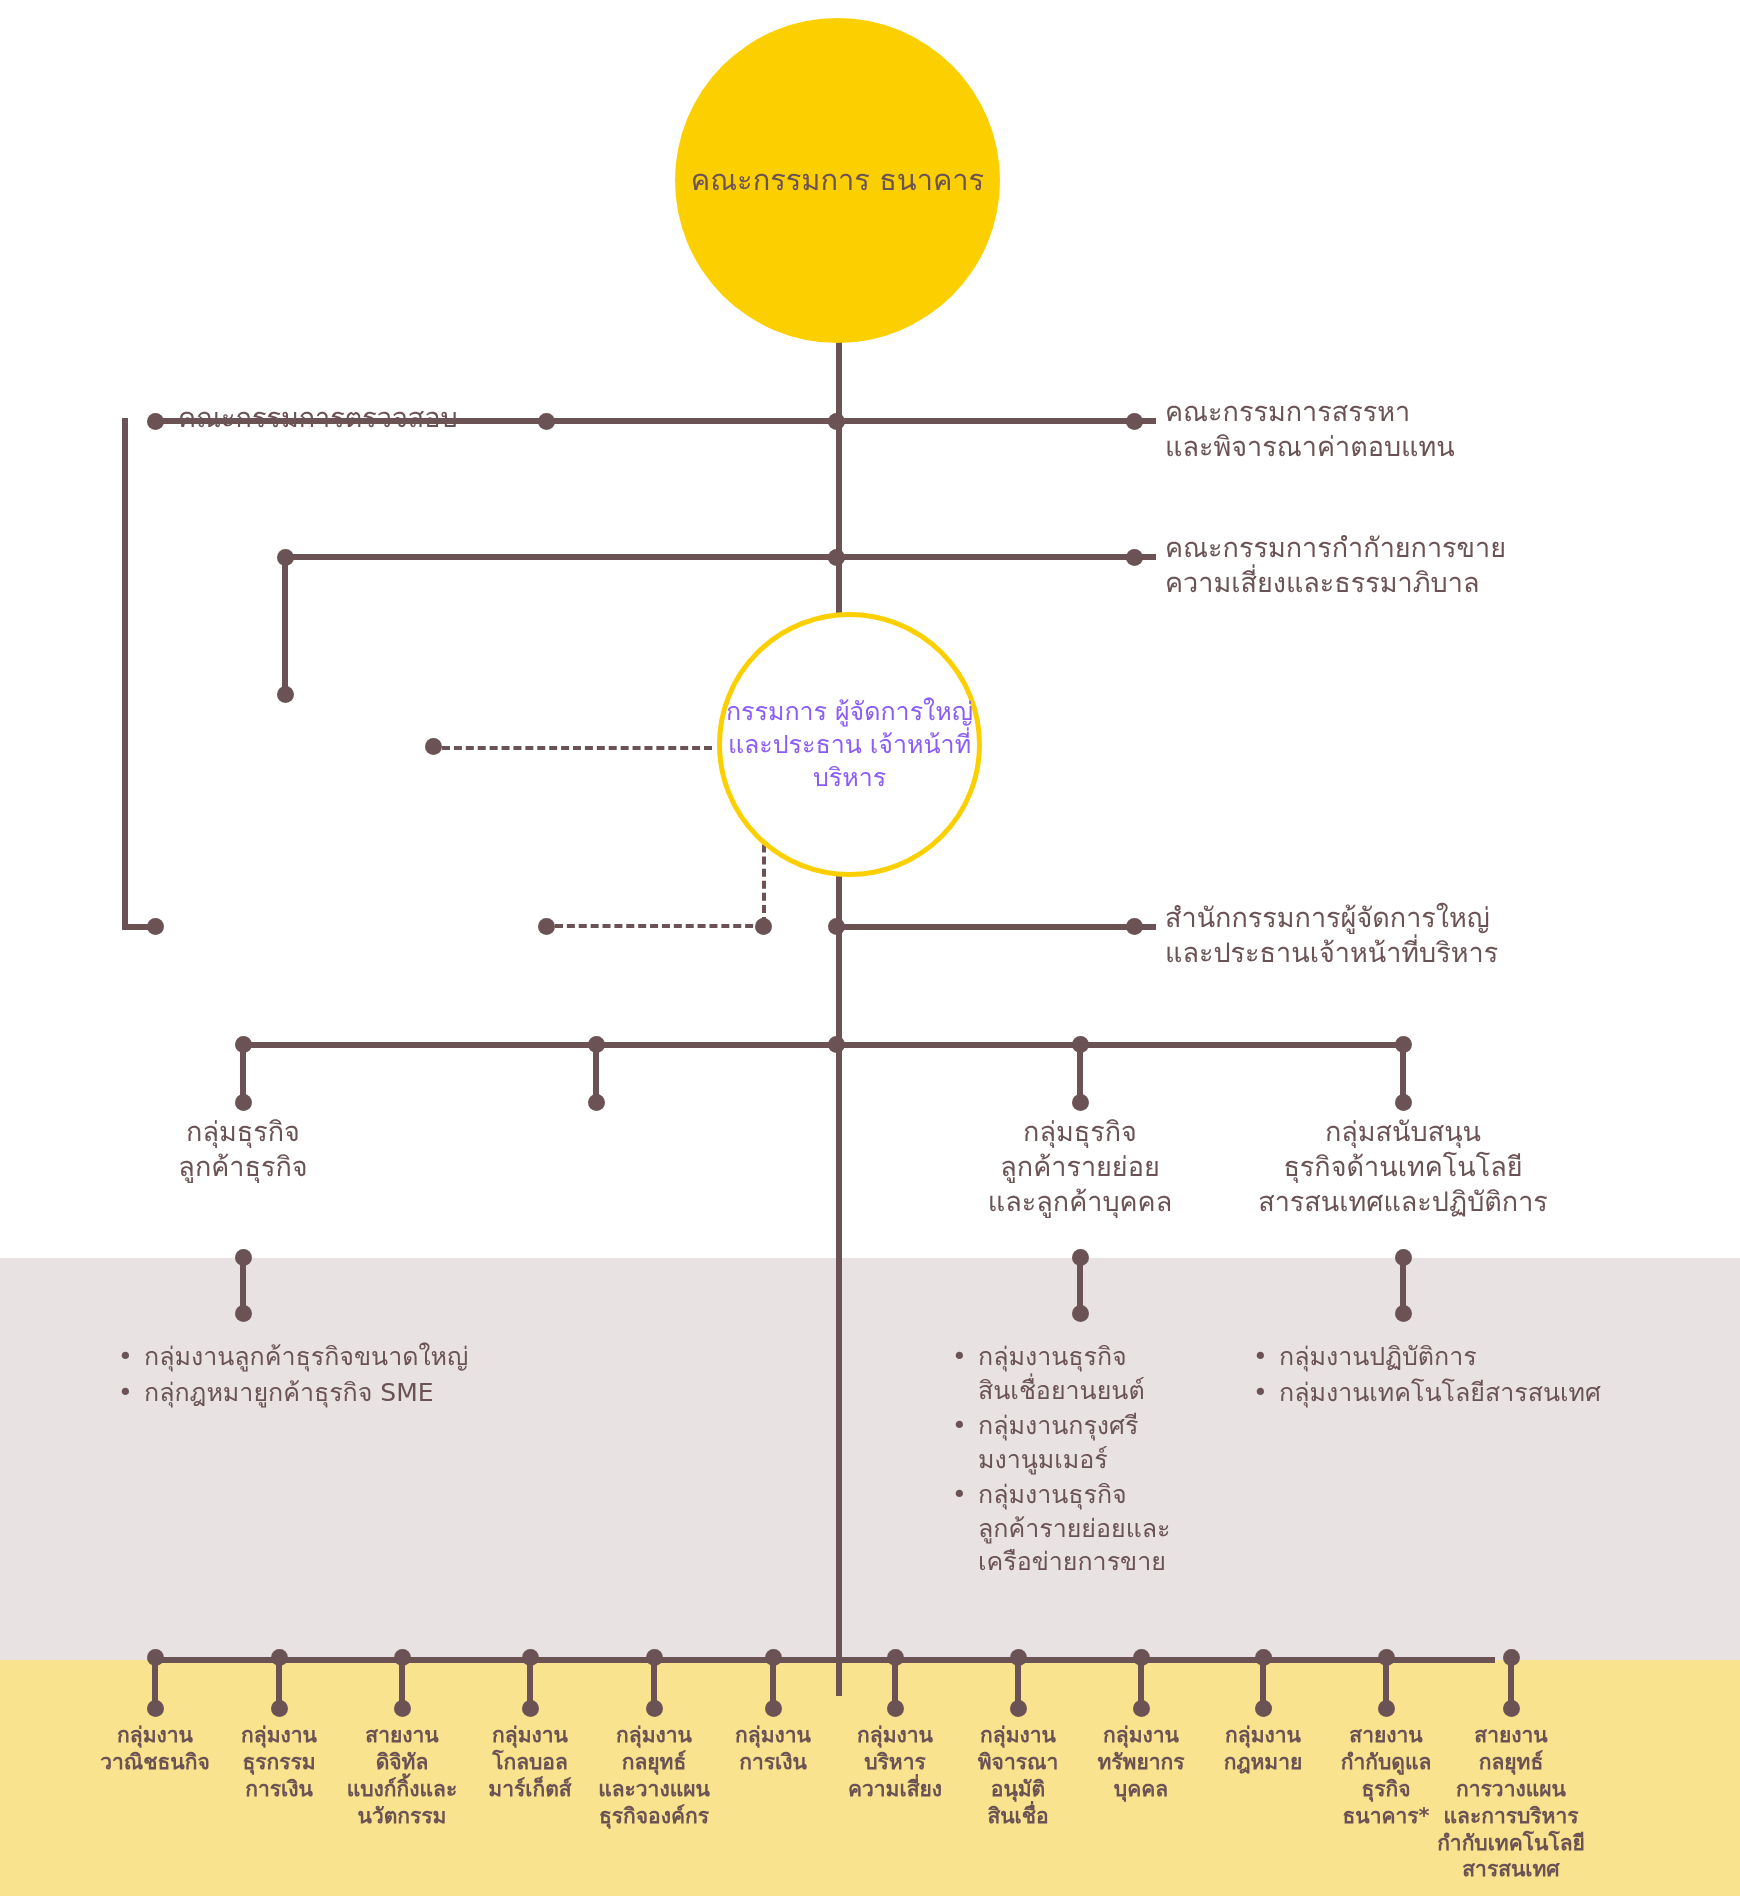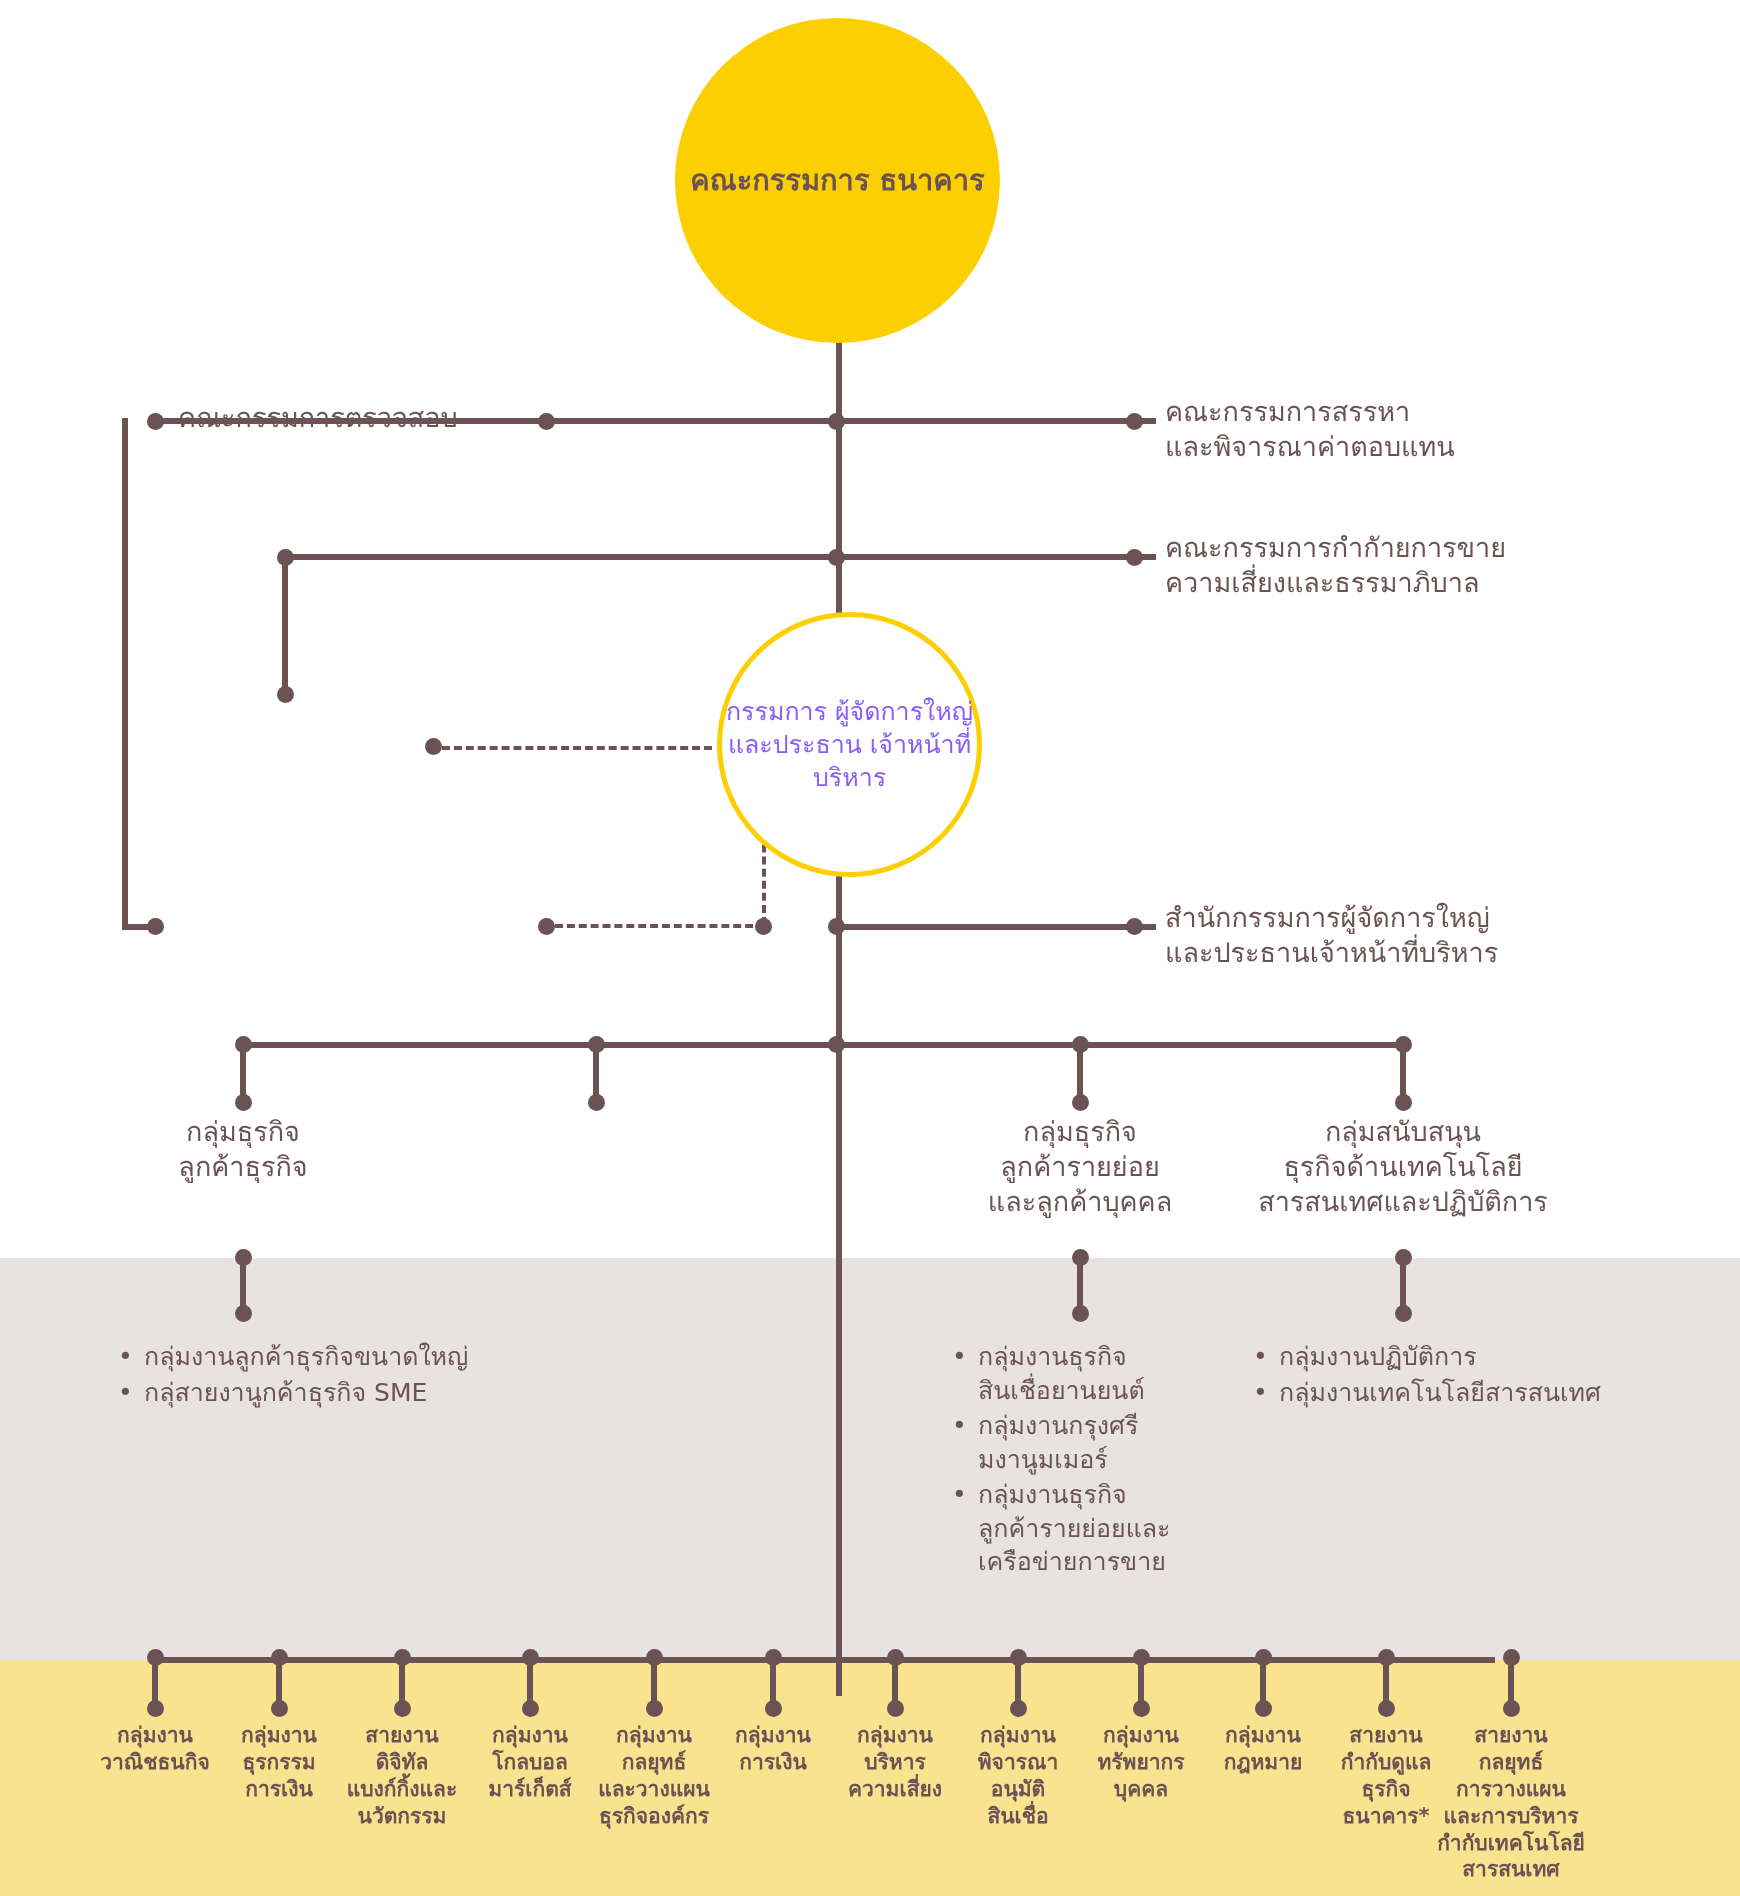--- a/index.html
+++ b/index.html
@@ -66,21 +66,21 @@
     width: 325px; height: 325px;
     border-radius: 50%;
     background: #fcd000;
     display: flex;
     align-items: center;
     justify-content: center;
     text-align: center;
     color: #6b5355;
     font-size: 29px;
     line-height: 1.35;
-    font-weight: 700;
+    font-weight: 400;
   }
   .ceo-circle {
     position: absolute;
     left: 717px; top: 612px;
     width: 265px; height: 265px;
     border-radius: 50%;
     background: #ffffff;
     border: 5px solid #fcd000;
     display: flex;
     align-items: center;
@@ -244,21 +244,21 @@
   <div class="vline" style="left:1400px; top:1258px; height:55px;"></div>
   <div class="dot" style="left:1395px; top:1305px;"></div>
 
   <div class="bullets" style="left:118px; top:1340px; width:560px;">
     <div class="bullet-row">
       <span class="bullet-mark">•</span>
       <span class="bullet-text">กลุ่มงานลูกค้าธุรกิจขนาดใหญ่</span>
     </div>
     <div class="bullet-row">
       <span class="bullet-mark">•</span>
-      <span class="bullet-text">กลุ่สายงานูกค้าธุรกิจ SME</span>
+      <span class="bullet-text">กลุ่กฎหมายูกค้าธุรกิจ SME</span>
     </div>
   </div>
 
   <div class="bullets" style="left:952px; top:1340px; width:290px;">
     <div class="bullet-row">
       <span class="bullet-mark">•</span>
       <span class="bullet-text">กลุ่มงานธุรกิจ
 สินเชื่อยานยนต์</span>
     </div>
     <div class="bullet-row">

